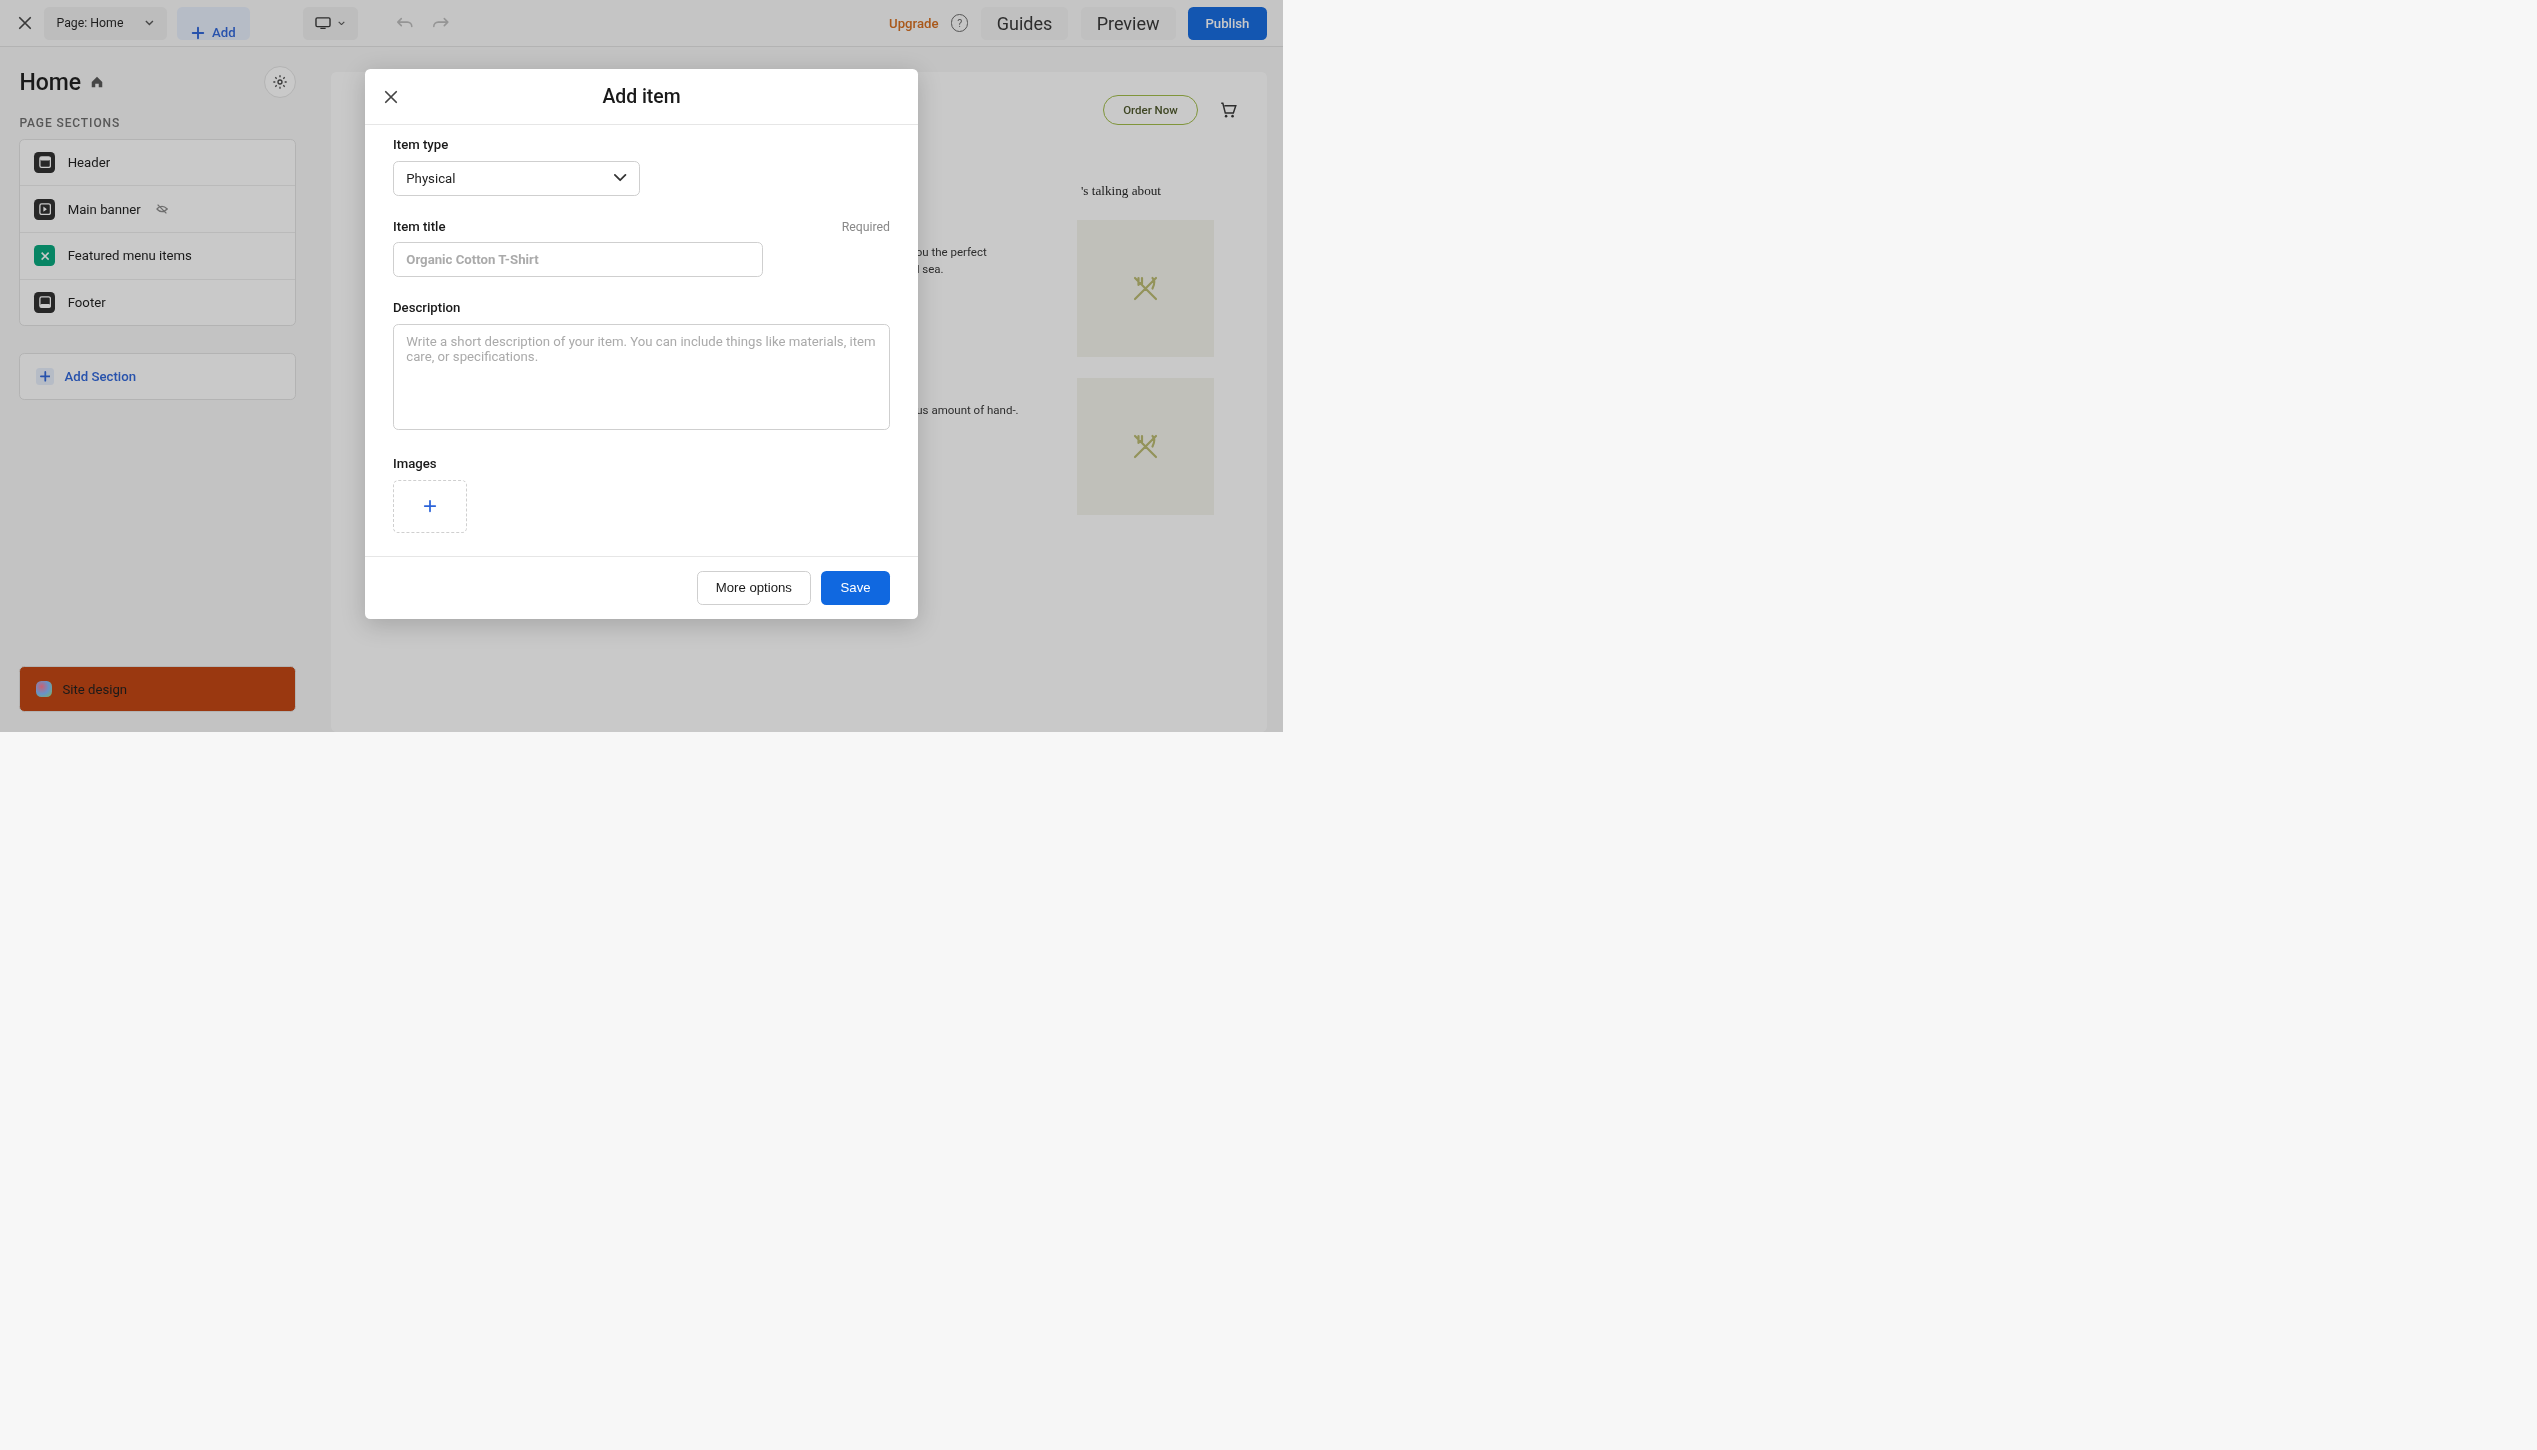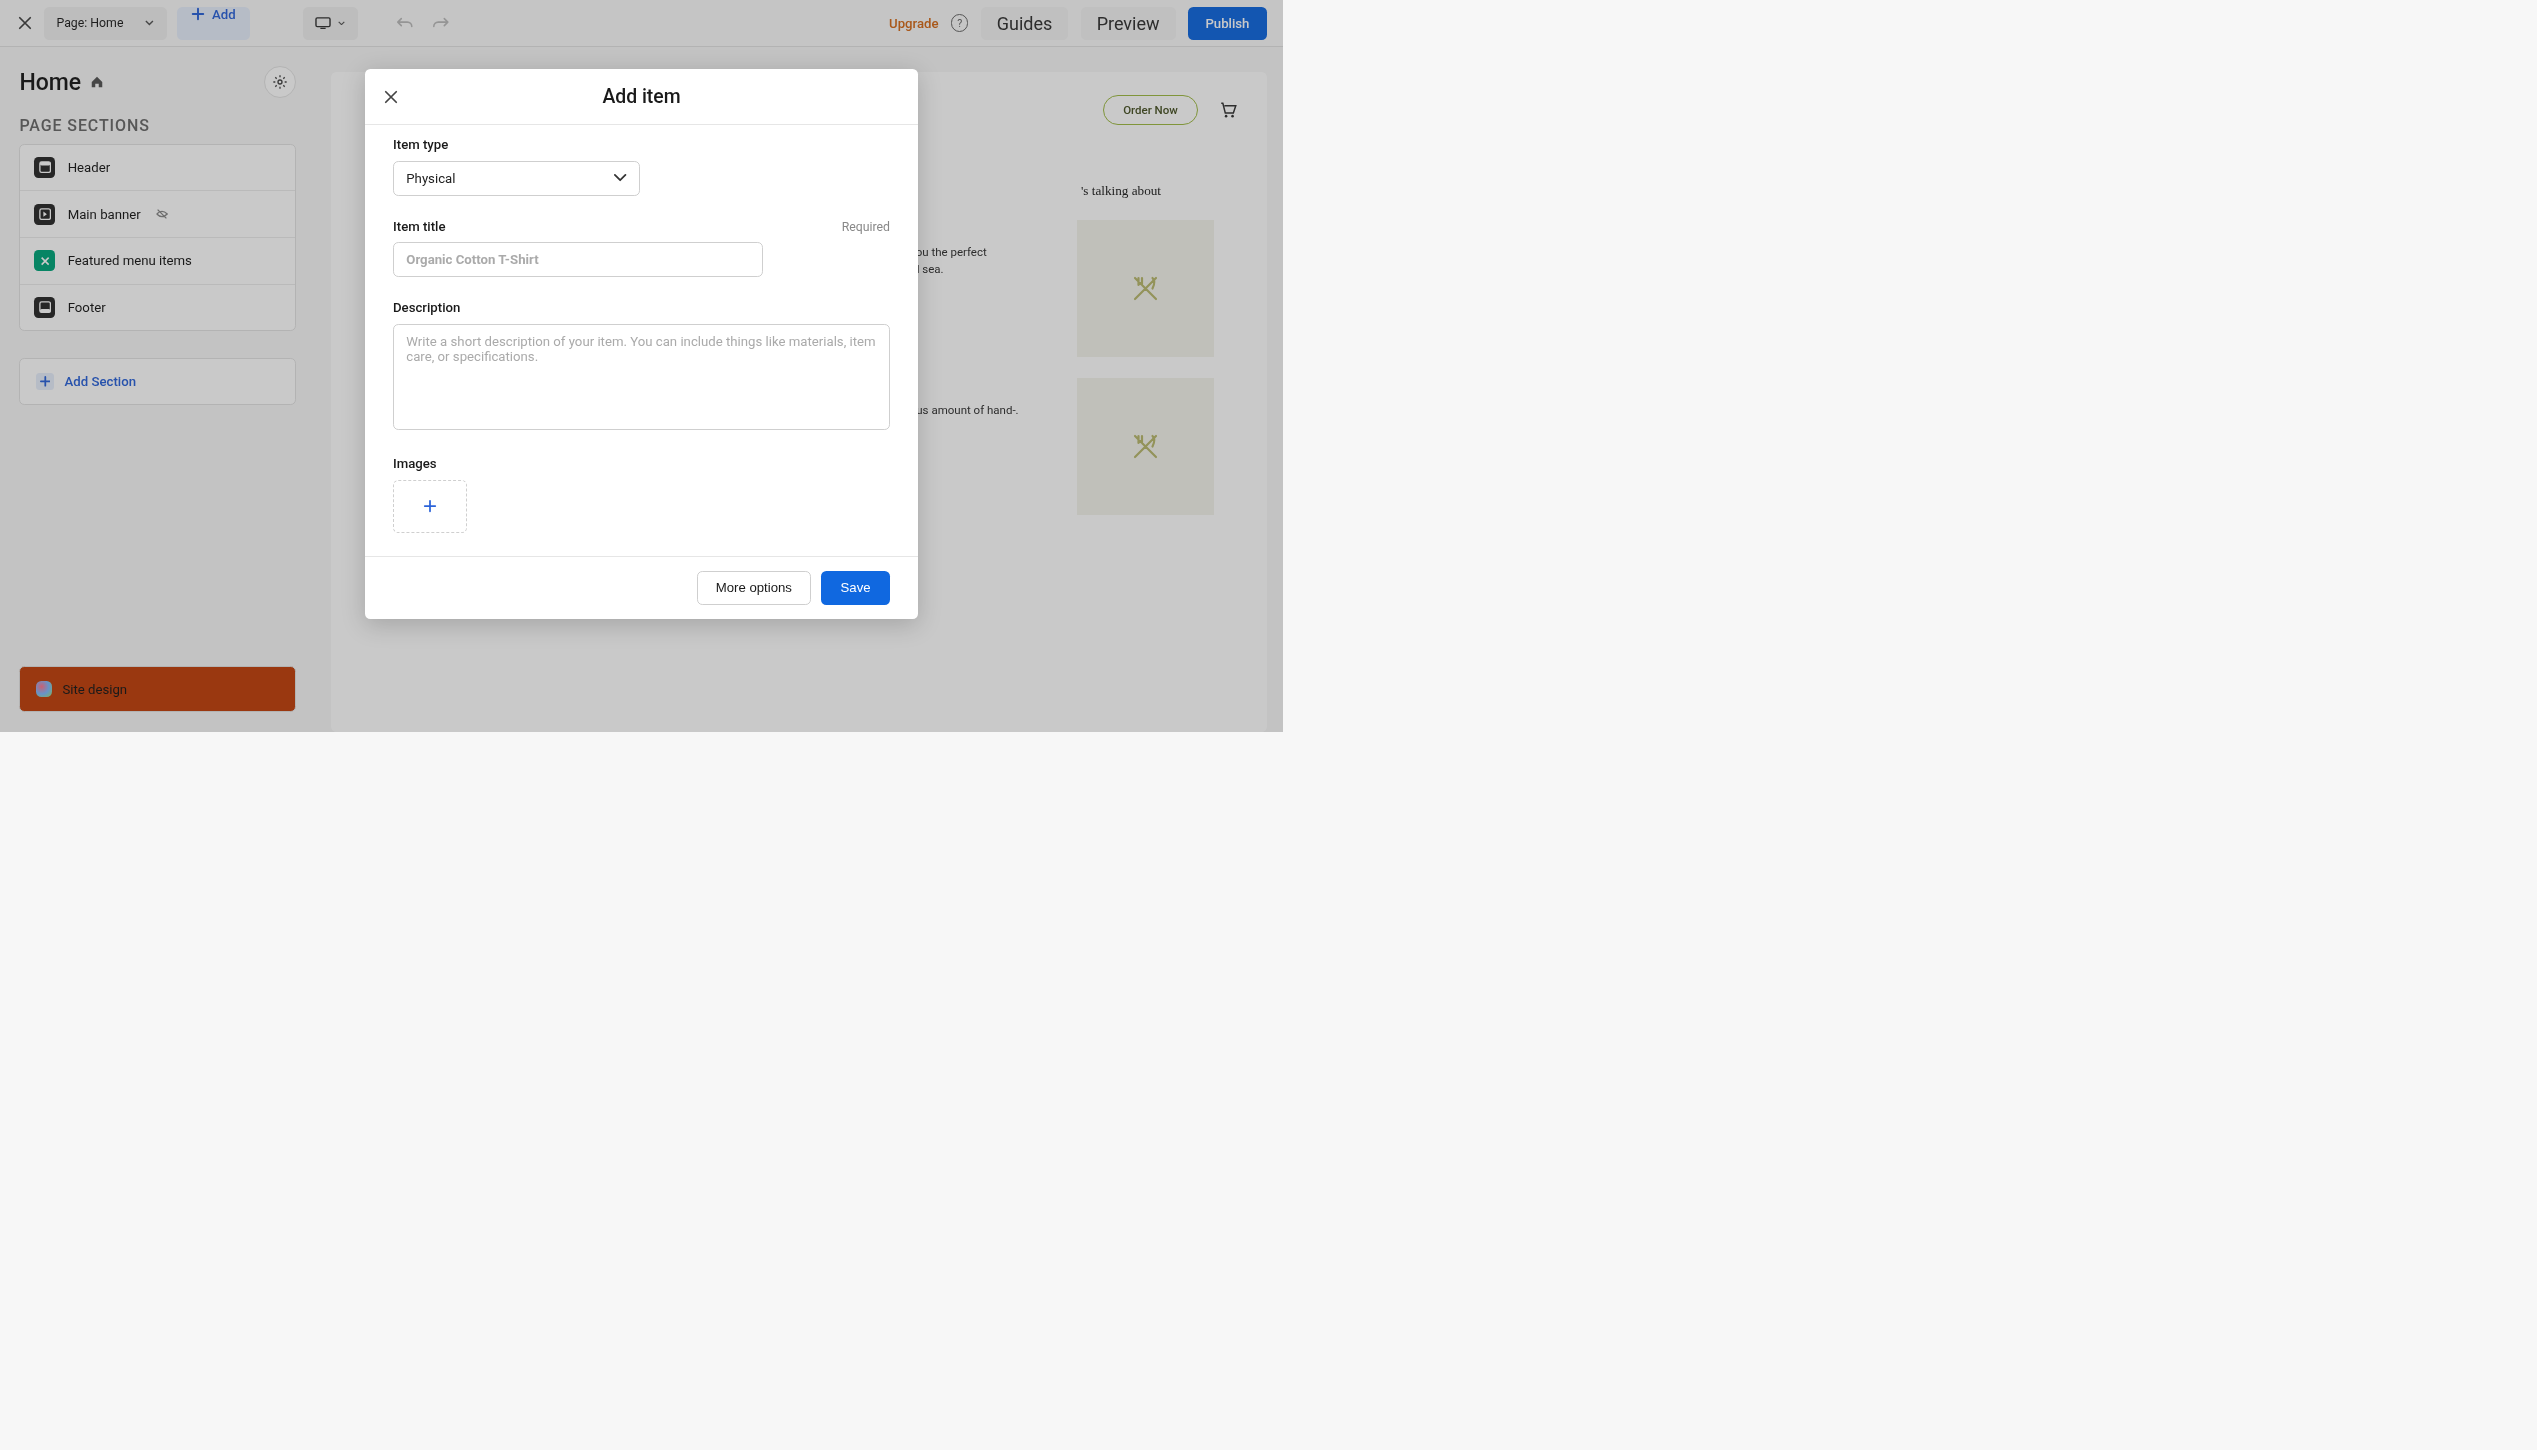--- a/index.html
+++ b/index.html
@@ -33,21 +33,21 @@
       display: flex; align-items: center; gap: 22px;
       font-size: 12.3px;
       color: #1f1f1f;
       cursor: pointer;
     }
     .top-bar .add-btn {
       background: #e6eefc;
       border-radius: 5.3px;
       height: 33px;
       padding: 0 14px;
-      display: flex; align-items: flex-start; gap: 7px;
+      display: flex; align-items: flex-end; gap: 7px;
       font-size: 13.2px;
       font-weight: 500;
       color: #2b63d9;
       cursor: pointer;
     }
     .top-bar .spacer { width: 32px; }
     .top-bar .device-toggle {
       background: #efefef;
       border-radius: 5.3px;
       height: 33px;
@@ -108,21 +108,21 @@
       font-size: 23px; font-weight: 500; color: #1a1a1a;
     }
     .left-panel .page-title .home-icon { font-size: 14px; color: #555; }
     .left-panel .settings-circle {
       width: 32px; height: 32px; border-radius: 50%;
       background: #fff; border: 0.9px solid #e3e3e3;
       display: flex; align-items: center; justify-content: center;
       cursor: pointer;
     }
     .left-panel .sections-label {
-      font-size: 16px; letter-spacing: 0.9px; color: #6a6a6a;
+      font-size: 12px; letter-spacing: 0.9px; color: #6a6a6a;
       margin-bottom: 8.8px; font-weight: 500;
     }
     .sections-list {
       border: 0.9px solid #e3e3e3;
       border-radius: 5.3px;
       background: #fff;
       overflow: hidden;
     }
     .section-item {
       display: flex; align-items: center; gap: 12.3px;

